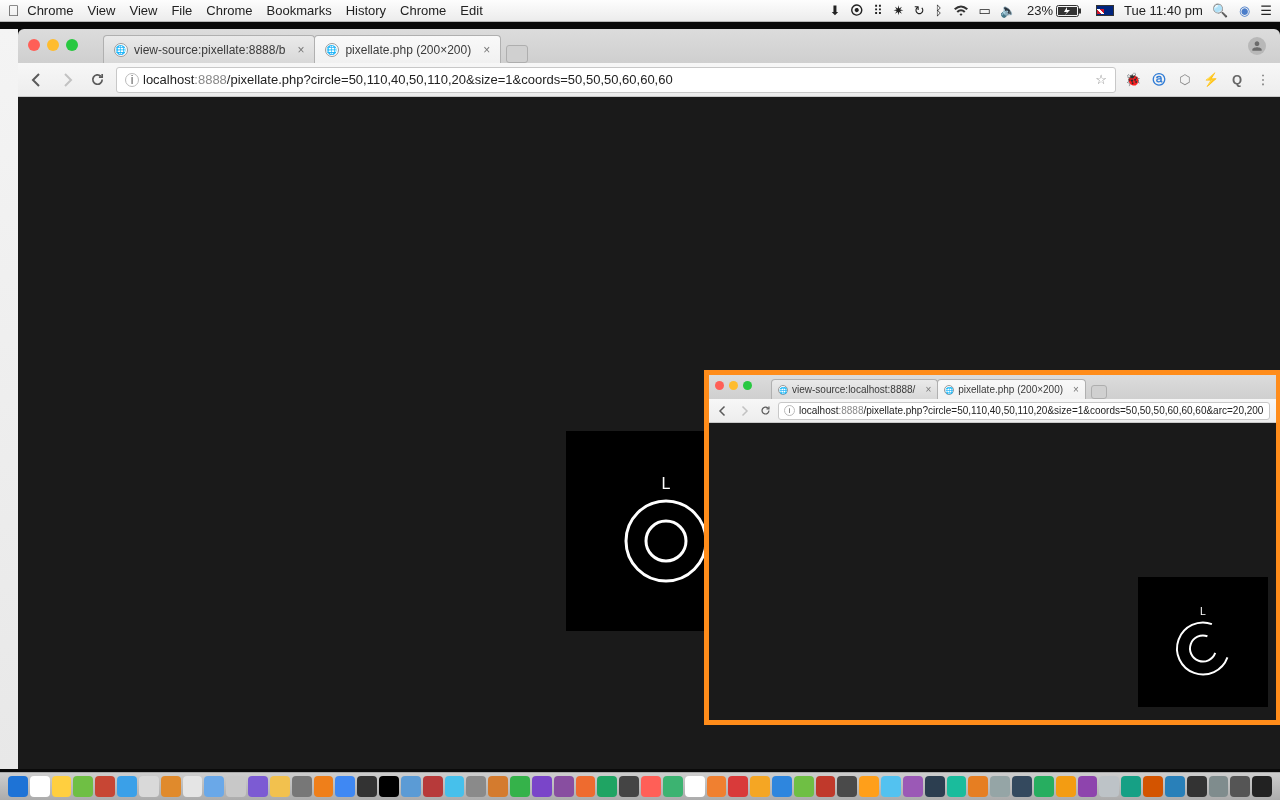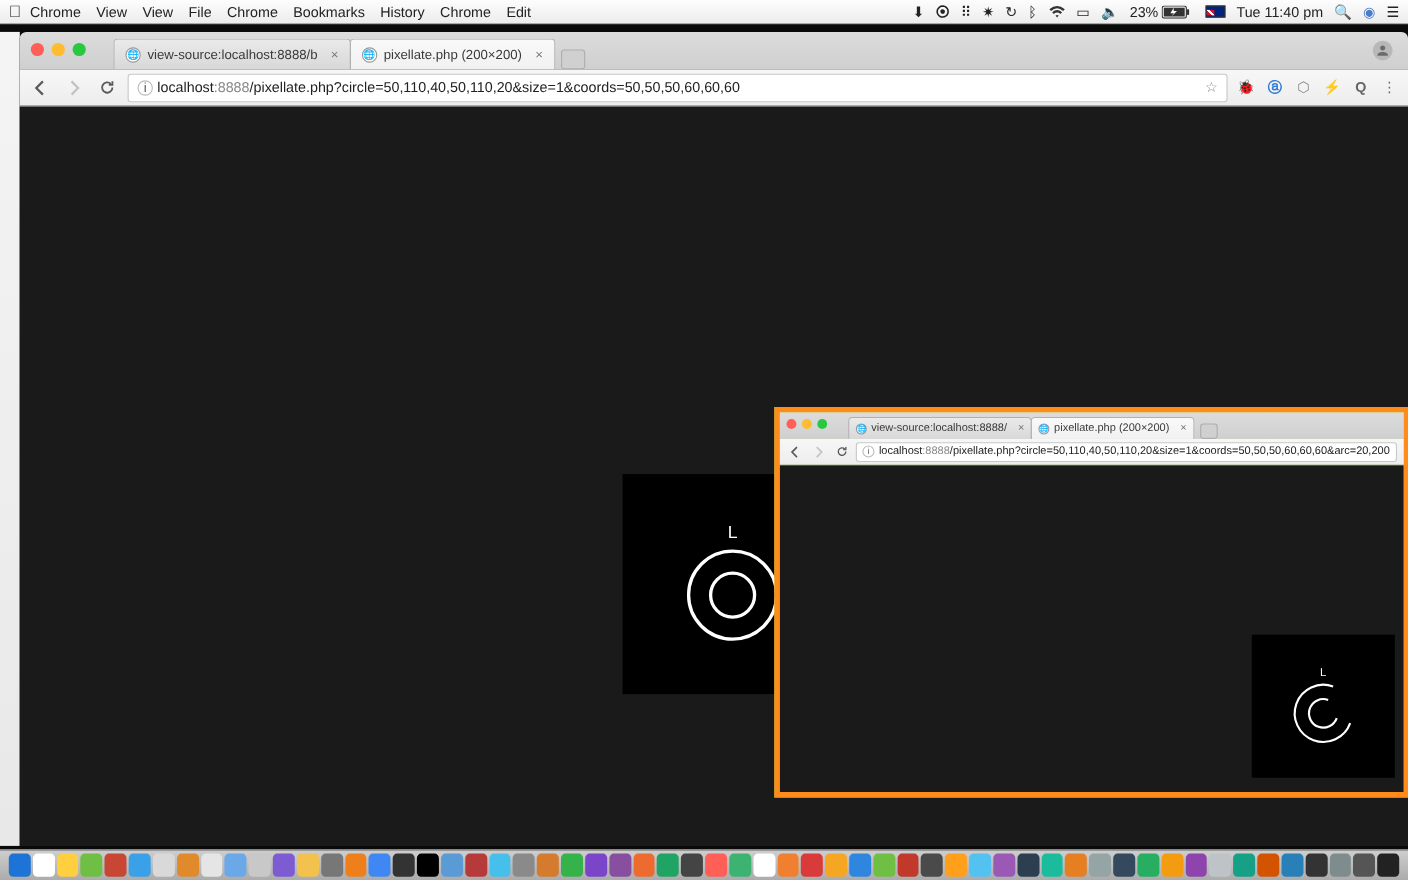--- a/index.html
+++ b/index.html
@@ -39,21 +39,21 @@
     .omnibox span.port{color:#888}
     .omnibox .star{margin-left:auto;color:#888}
     .exticons{display:flex;gap:8px;align-items:center}
     .ext{width:18px;height:18px;display:flex;align-items:center;justify-content:center;font-size:13px;color:#666}
     .content{position:absolute;top:68px;left:0;right:0;bottom:0;background:#1a1a1a}
     .behindStrip{position:absolute;top:29px;left:0;width:18px;height:740px;background:linear-gradient(#f4f4f4,#e8e8e8)}
     
     .canvasbox{position:absolute;left:548px;top:334px;width:200px;height:200px;background:#000}
     .canvasbox svg{width:100%;height:100%}
     
-    .inset{position:absolute;left:704px;top:370px;width:577px;height:355px;border:5px solid #ff8c1a;background:#bef264;}
+    .inset{position:absolute;left:704px;top:370px;width:577px;height:355px;border:5px solid #ff8c1a;background:#f0abfc;}
     .inset .tabstrip{border-radius:0}
     .inset .traffic{left:6px;top:6px;gap:5px}
     .inset .tl{width:9px;height:9px}
     .inset .tabstrip{height:24px}
     .inset .tabs{margin-left:62px;height:22px}
     .inset .tab{height:20px;font-size:10px;padding:0 6px;gap:4px}
     .inset .tab .favicon{width:10px;height:10px;font-size:7px;line-height:9px}
     .inset .tab .x{font-size:10px}
     .inset .newtab{width:16px;height:14px}
     .inset .toolbar{height:24px;padding:0 6px;gap:5px}
@@ -120,21 +120,21 @@
 <div class="chrome">
   <div class="tabstrip">
     <div class="traffic">
       <div class="tl r"></div>
       <div class="tl y"></div>
       <div class="tl g"></div>
     </div>
     <div class="tabs">
       <div class="tab">
         <span class="favicon">🌐</span>
-        <span>view-source:localhost:8888/b</span>
+        <span>view-source:pixellate:8888/b</span>
         <span class="x">×</span>
       </div>
       <div class="tab active">
         <span class="favicon">🌐</span>
         <span>pixellate.php (200×200)</span>
         <span class="x">×</span>
       </div>
       <div class="newtab"></div>
     </div>
     <div class="avatar">

